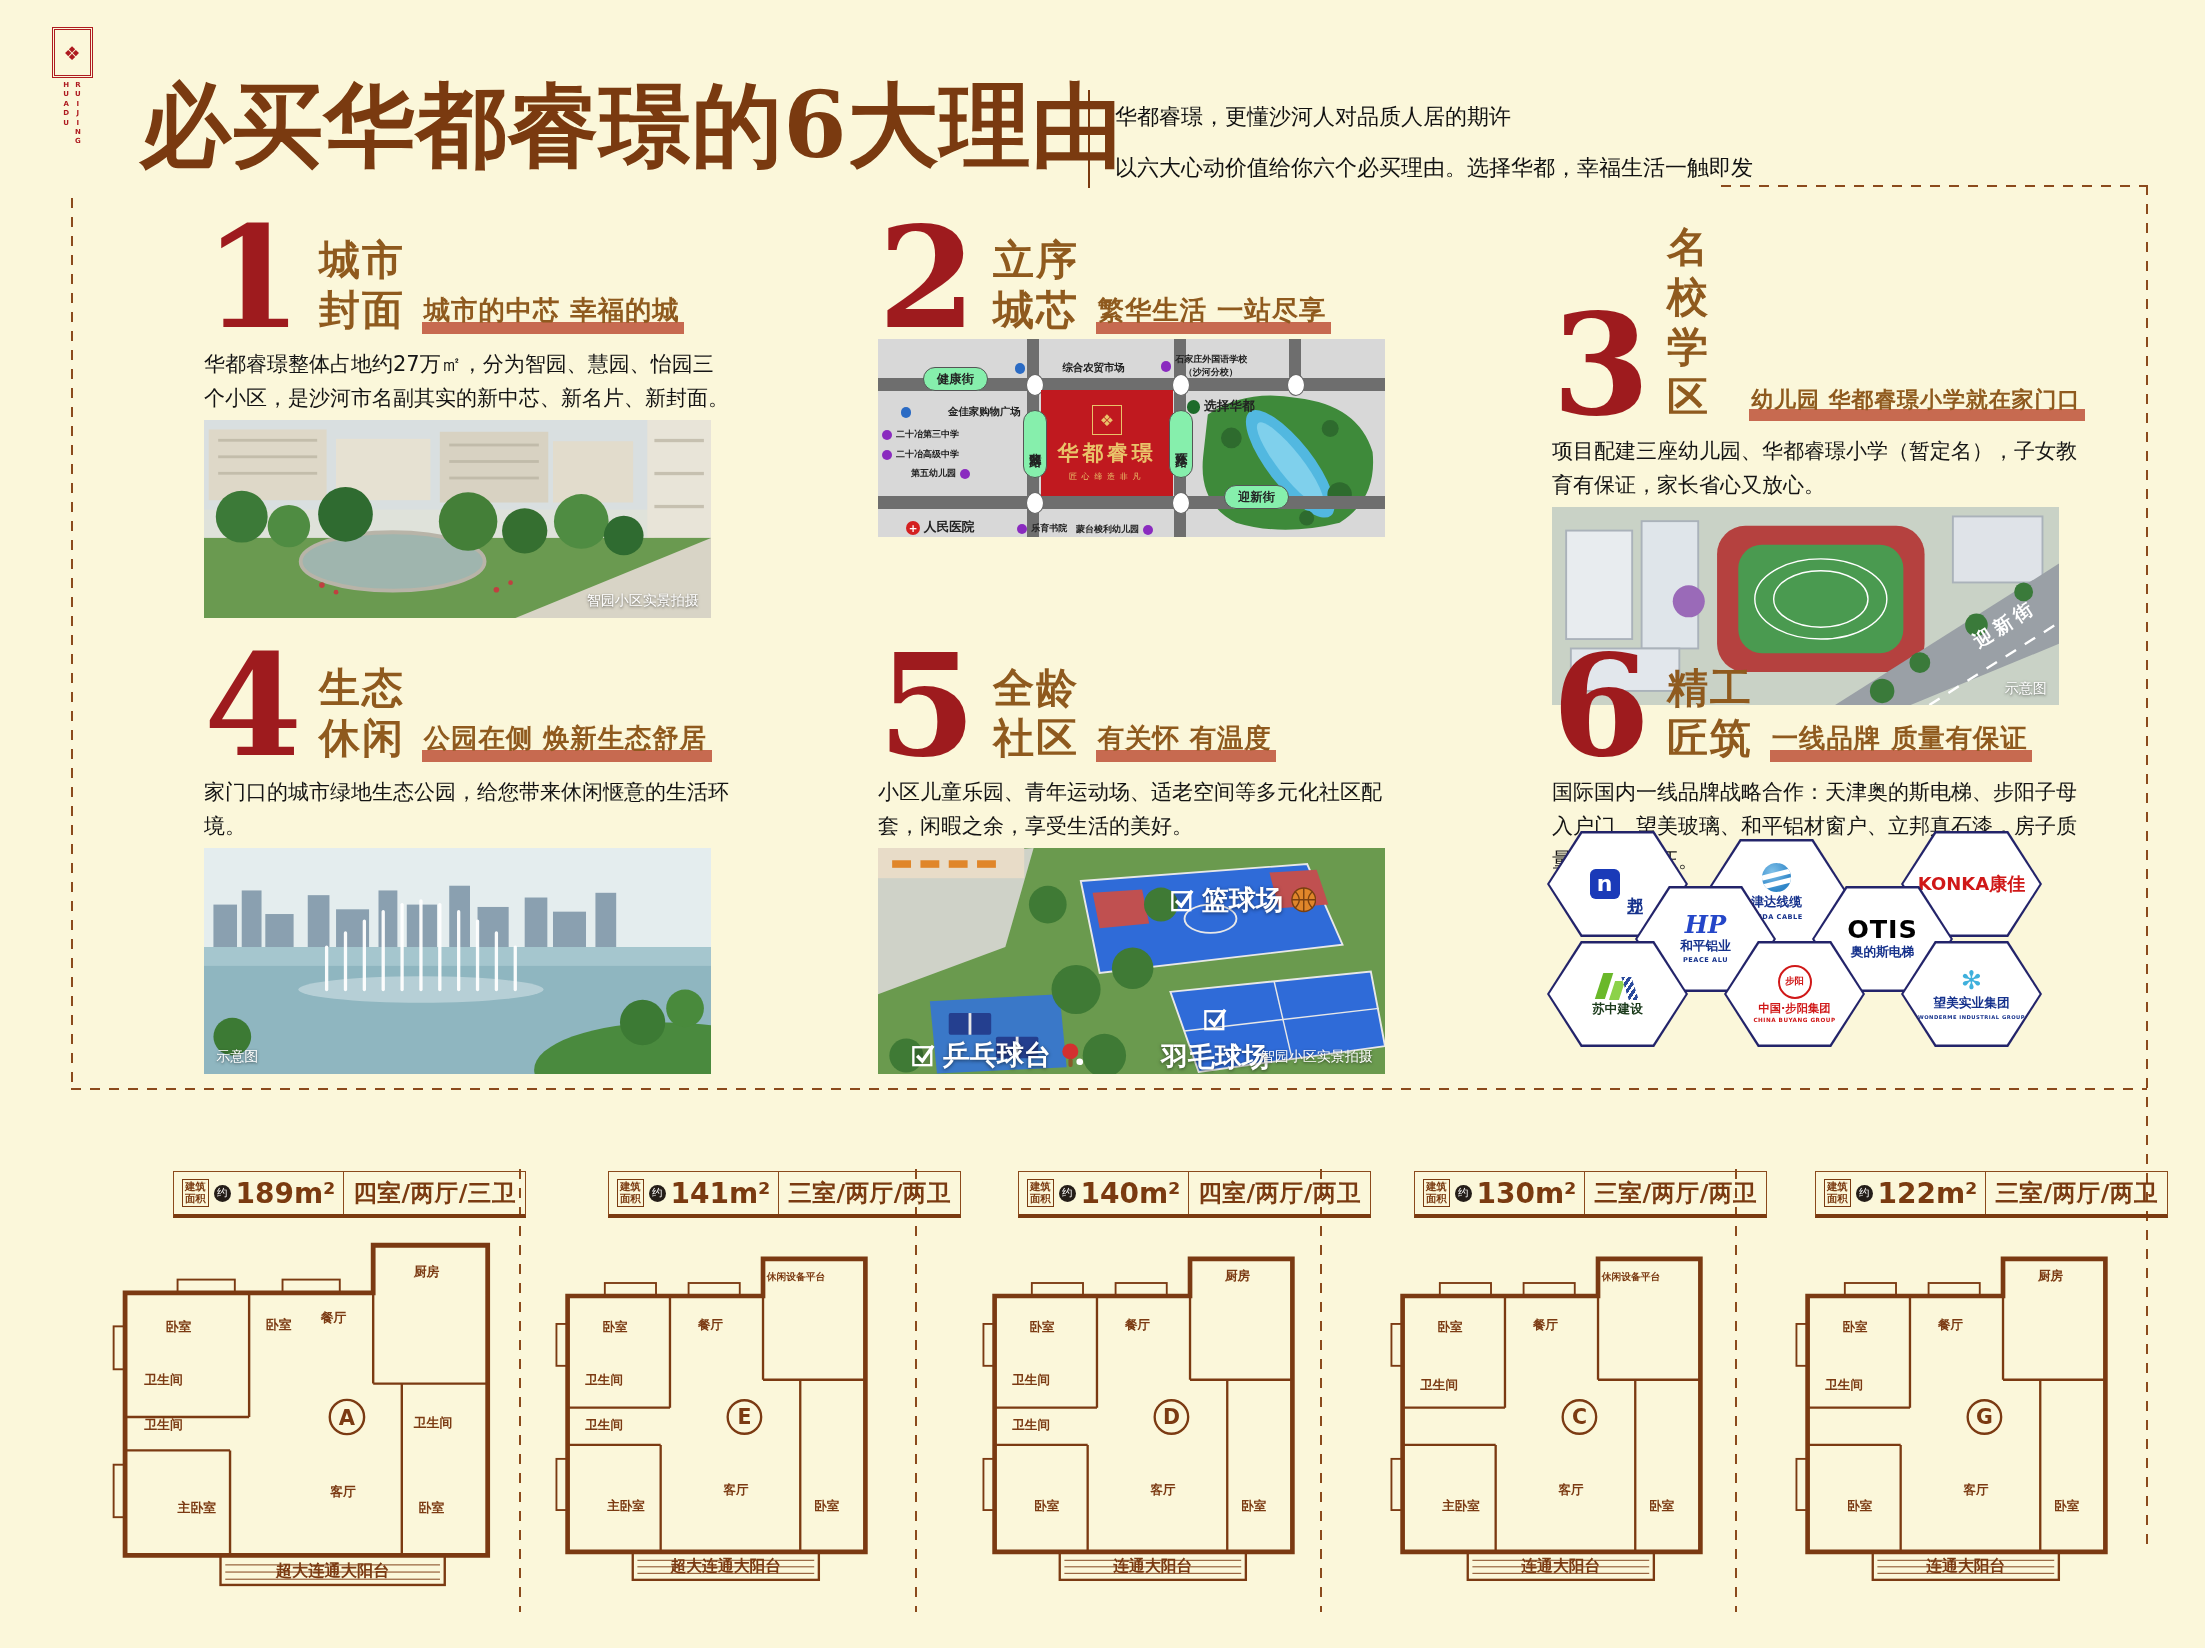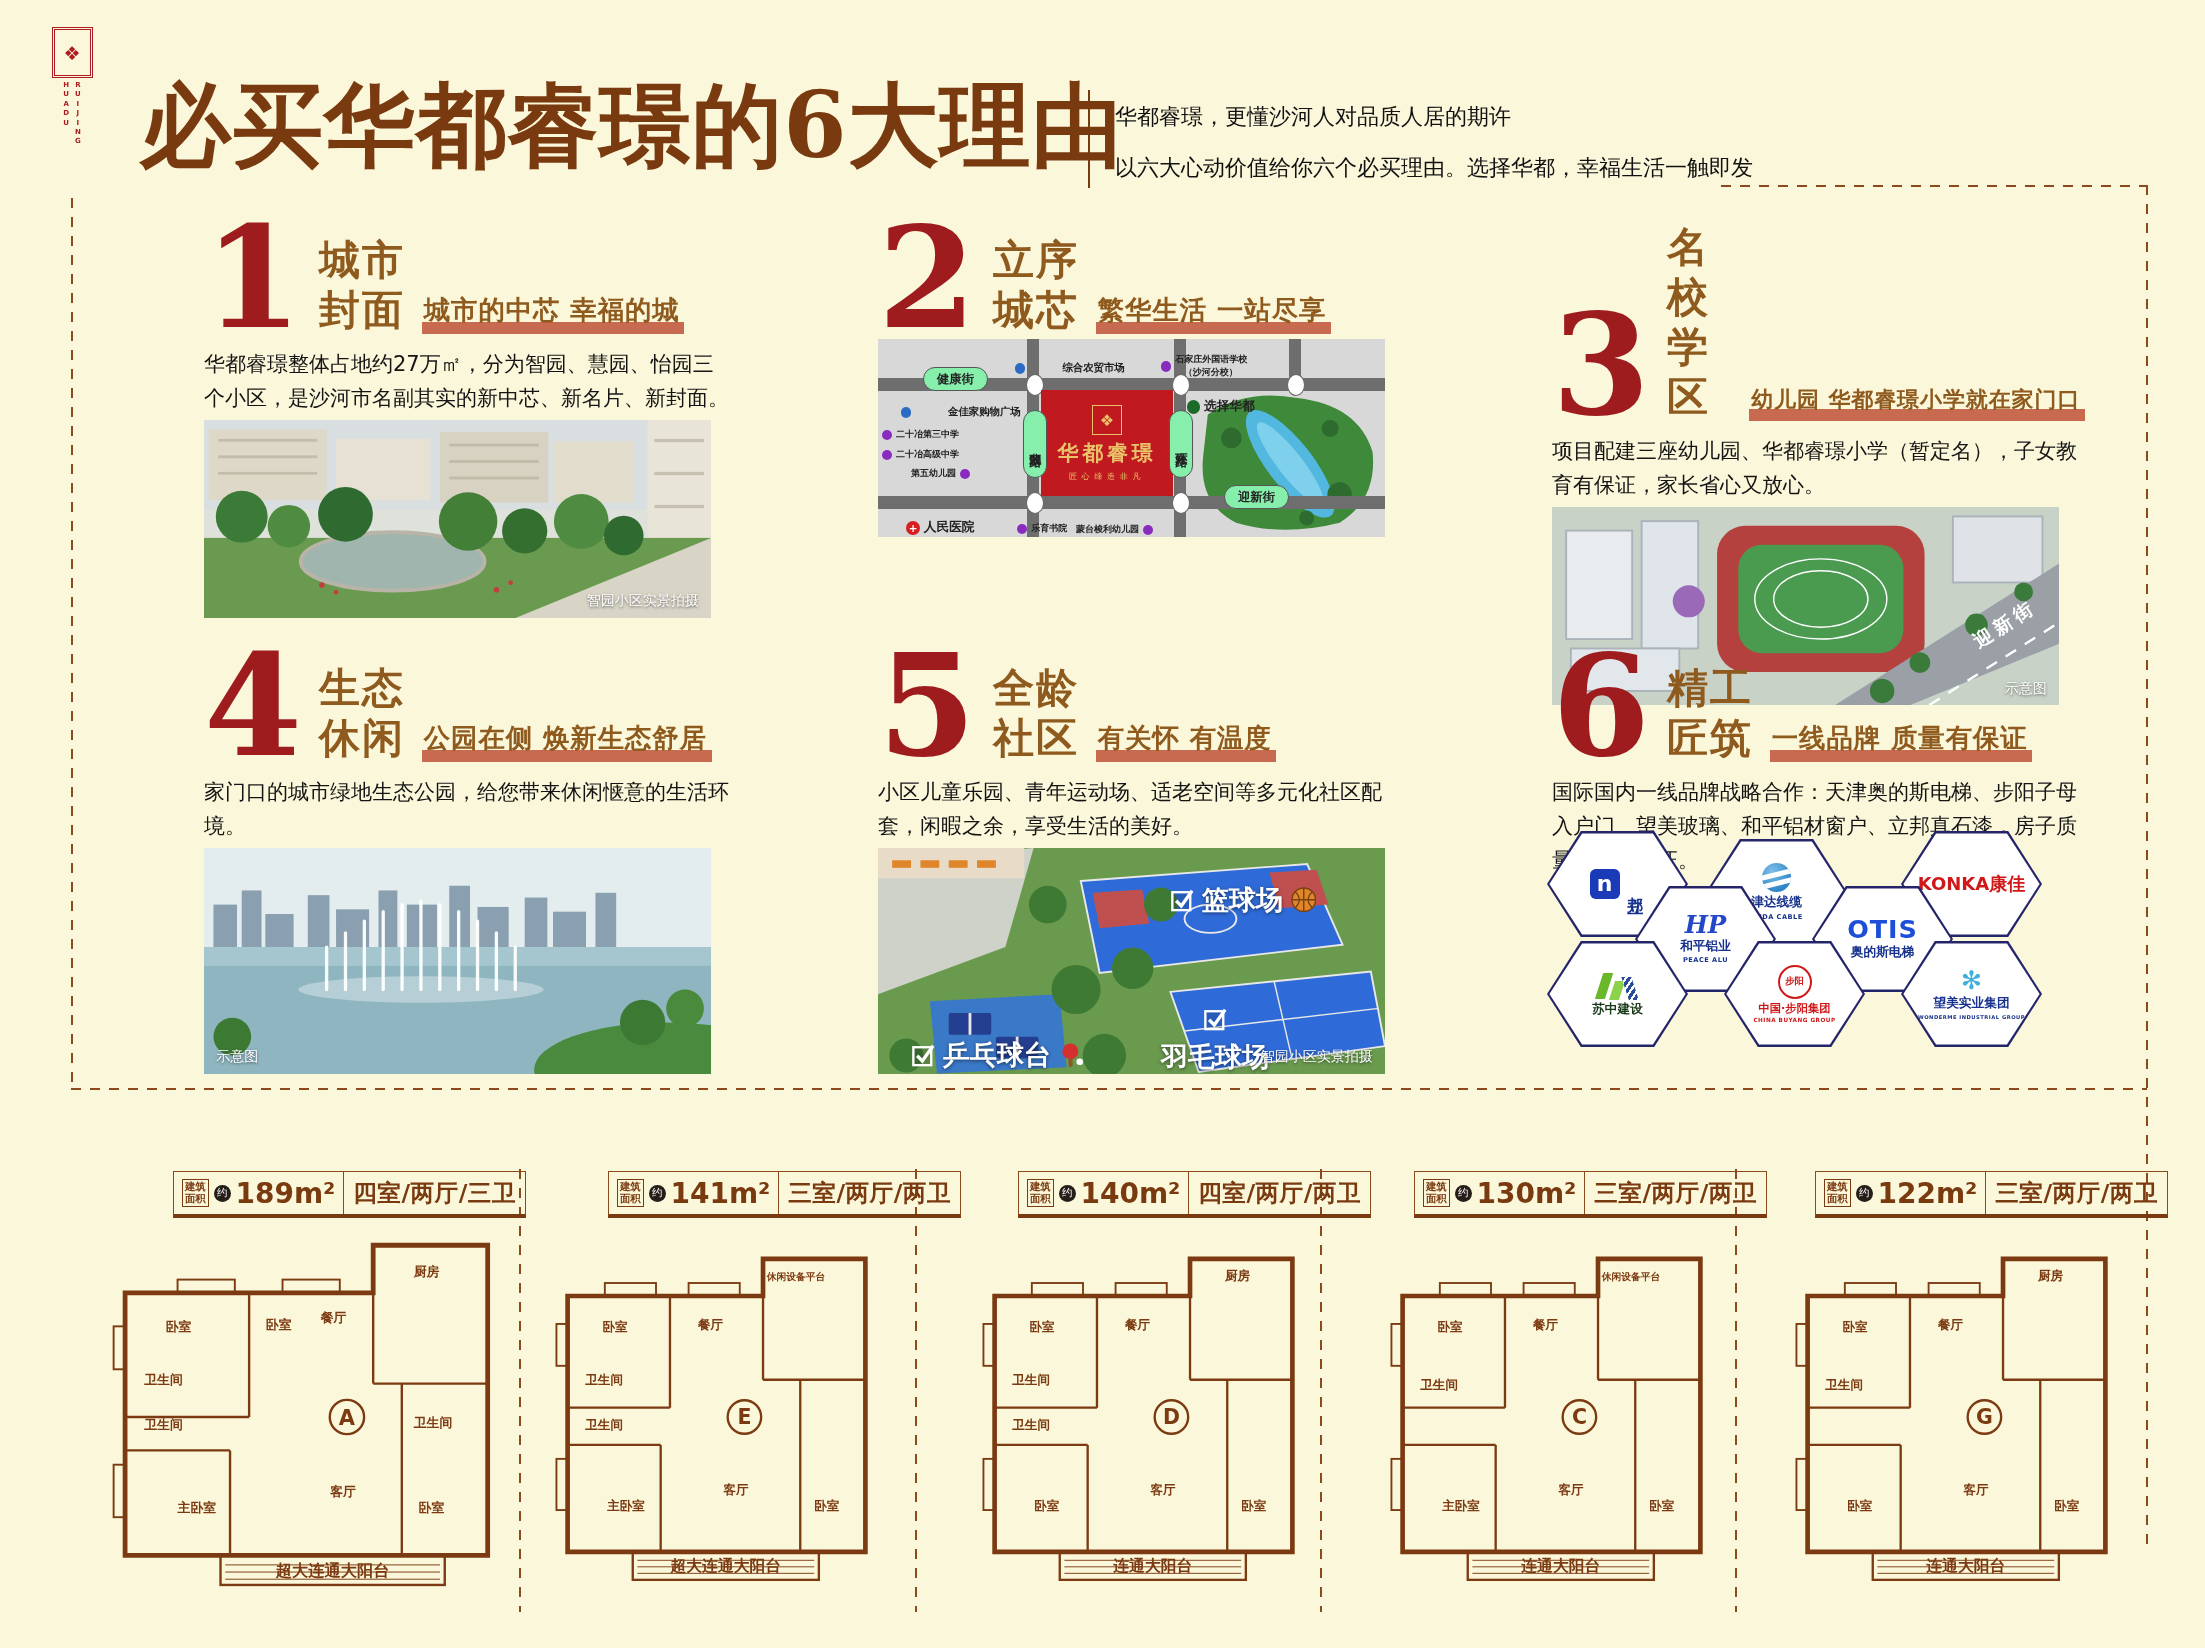--- a/index.html
+++ b/index.html
@@ -65,21 +65,21 @@
   .lg-cn{font-size:12.7px;font-weight:800;color:#16328c;}
   .lg-en{font-size:6.6px;font-weight:700;color:#16328c;letter-spacing:0.5px;}
   .lg-red{color:#D01818;}
   .nippon{display:flex;align-items:center;gap:4.7px;}
   .nippon .nbox{width:30px;height:30px;background:#1a3ab8;border-radius:5.7px;color:#fff;font-size:22px;font-weight:800;display:flex;align-items:center;justify-content:center;line-height:1;}
   .nippon .vzh{writing-mode:vertical-rl;text-orientation:upright;font-size:16px;font-weight:800;color:#16328c;}
   .globe{width:29px;height:29px;border-radius:50%;background:radial-gradient(circle at 35% 30%,#7fc0e8,#2f86c8 70%);position:relative;overflow:hidden;}
   .globe:before,.globe:after{content:"";position:absolute;left:-3.8px;right:-3.8px;height:4.7px;background:#fff;transform:rotate(-14deg);}
   .globe:before{top:8.5px;} .globe:after{top:18px;}
   .hp{font-size:24.5px;font-weight:800;font-style:italic;color:#2446c8;line-height:.9;font-family:"DejaVu Serif",serif;}
-  .otis{font-size:25.5px;font-weight:900;color:#1d4ed8;letter-spacing:0.9px;line-height:1;}
+  .otis{font-size:25.5px;font-weight:900;color:#000000;letter-spacing:0.9px;line-height:1;}
   .szicon{display:flex;gap:2.8px;align-items:flex-end;height:30px;}
   .szicon i{display:block;width:10.4px;height:26.4px;}
   .szicon .g1{background:#6ab82a;transform:skewX(-18deg);}
   .szicon .g2{background:#8cd24a;height:19px;transform:skewX(-18deg);}
   .szicon .b1{background:repeating-linear-gradient(135deg,#2a4a9c 0 2.8px,#fff 2.8px 4.7px);height:22.6px;transform:skewX(18deg);}
   .buyang{width:30px;height:30px;border:2.8px solid #D01818;border-radius:50%;color:#D01818;font-size:9.4px;font-weight:900;display:flex;align-items:center;justify-content:center;}
   .flake{font-size:25.5px;line-height:1;color:#3fb0dc;}
 
   
   .plan-label{position:absolute;display:flex;align-items:stretch;border:1.4px solid #8B4A1C;border-bottom:4.7px solid #7A3A10;color:#7A3A10;background:transparent;height:47px;box-sizing:border-box;}

